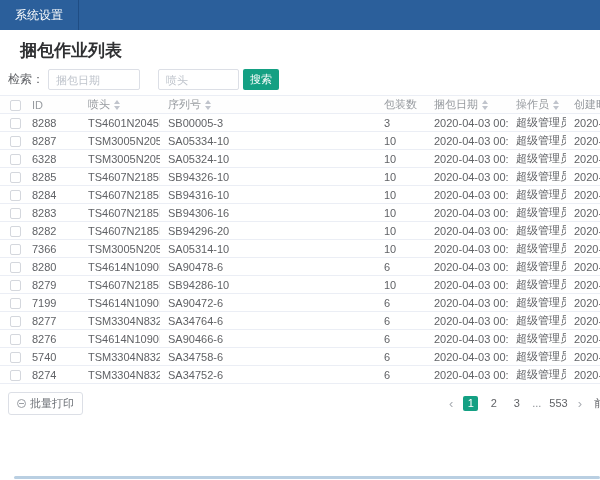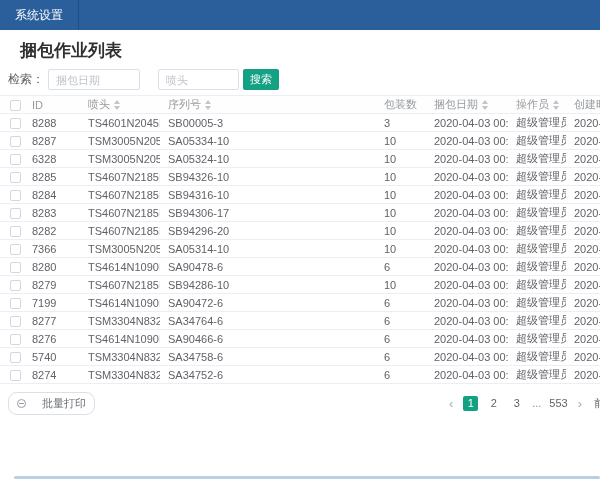--- a/index.html
+++ b/index.html
@@ -67,22 +67,22 @@
     border-radius: 2px; background: #fff; vertical-align: middle; cursor: pointer;
   }
   .sort-caret { display: inline-flex; flex-direction: column; margin-left: 4px; vertical-align: middle; cursor: pointer; }
   .sort-caret i { display: block; width: 0; height: 0; border-left: 3px solid transparent; border-right: 3px solid transparent; }
   .sort-caret .up   { border-bottom: 4px solid #c0c4cc; margin-bottom: 2px; }
   .sort-caret .down { border-top: 4px solid #c0c4cc; }
 
   
   .footer-row { display: flex; justify-content: space-between; align-items: center; margin: 8px 0 0 8px; }
   .btn-batch {
-    display: inline-flex; align-items: center; gap: 16px; border: 1px solid #dcdfe6;
-    background: #fff; border-radius: 9px; padding: 3px 8px; font-size: 11px; color: #6b6f75;
+    display: inline-flex; align-items: center; gap: 4px; border: 1px solid #dcdfe6;
+    background: #fff; border-radius: 3px; padding: 3px 8px; font-size: 11px; color: #6b6f75;
     cursor: pointer; font-family: "Liberation Sans", sans-serif;
   }
   .icon-print { width: 9px; height: 9px; border: 1px solid #9a9ea4; border-radius: 50%; position: relative; display: inline-block; }
   .icon-print::after { content: ""; position: absolute; left: 1px; right: 1px; top: 3px; border-top: 1px solid #9a9ea4; }
 
   .pagination { display: flex; align-items: center; font-size: 11px; color: #606266; margin-right: -16px; }
   .pg-arrow { color: #a9adb3; font-size: 13px; padding: 0 6px; cursor: pointer; line-height: 15px; }
   .page { min-width: 15px; height: 15px; line-height: 15px; text-align: center; margin: 0 4px; cursor: pointer; }
   .page.active { background: #14a083; color: #fff; border-radius: 2px; }
   .page.dots { cursor: default; color: #8a8e94; margin: 0 1px; }
@@ -193,21 +193,21 @@
     <td>SB94316-10</td>
     <td>10</td>
     <td>2020-04-03 00:0...</td>
     <td>超级管理员</td>
     <td>2020-04-03</td>
   </tr>
           <tr>
     <td class="check-cell"><span class="checkbox"></span></td>
     <td>8283</td>
     <td>TS4607N2185E200</td>
-    <td>SB94306-17</td>
+    <td>SB94306-16</td>
     <td>10</td>
     <td>2020-04-03 00:0...</td>
     <td>超级管理员</td>
     <td>2020-04-03</td>
   </tr>
           <tr>
     <td class="check-cell"><span class="checkbox"></span></td>
     <td>8282</td>
     <td>TS4607N2185E200</td>
     <td>SB94296-20</td>

